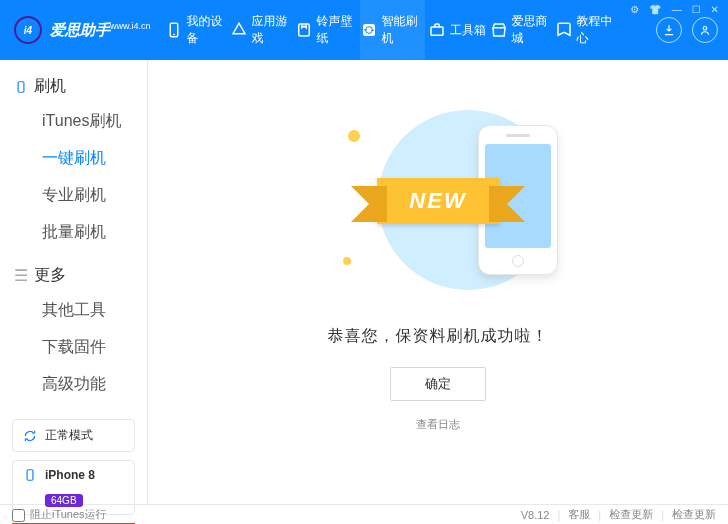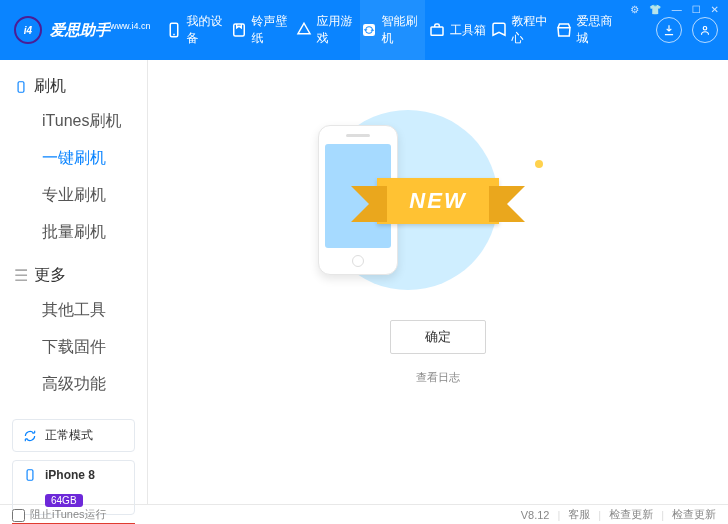--- a/index.html
+++ b/index.html
@@ -80,21 +80,21 @@
       display: flex; gap: 16px; align-items:center;
     }
     .chk { display: flex; align-items: center; gap: 5px; color:#888; font-size:12px;}
     .chk input { accent-color:#999; }
     
     .main {
       flex: 1; display: flex; flex-direction: column;
       align-items: center;
     }
     .illus { margin-top: 40px; width: 240px; height: 200px;
-      display:flex; align-items:center; justify-content:flex-start; position:relative;}
+      display:flex; align-items:center; justify-content:flex-end; position:relative;}
     .bg-bubble {
       position:absolute; width: 180px; height: 180px;
       background: #cfeeff; border-radius: 50%;
     }
     .dot { position:absolute; background:#ffd24d; border-radius:50%;}
     .d1{width:12px;height:12px;top:30px;left:30px;}
     .d2{width:8px;height:8px;top:60px;right:15px;}
     .d3{width:8px;height:8px;bottom:35px;left:25px;}
     .phone {
       position: relative; width: 80px; height: 150px;
@@ -165,33 +165,33 @@
           <svg class="icon-svg" viewBox="0 0 24 24" fill="none" stroke="#fff" stroke-width="2">
             <rect x="7" y="3" width="10" height="18" rx="2"></rect>
             <line x1="11" y1="18" x2="13" y2="18"></line>
           </svg>
         </span>
       <span>我的设备</span>
     </div>
     <div class="nav-item">
       <span class="nav-icon">
           <svg class="icon-svg" viewBox="0 0 24 24" fill="none" stroke="#fff" stroke-width="2">
+            <path d="M12 3l8 14H4z"></path>
+          </svg>
+        </span>
+      <span>应用游戏</span>
+    </div>
+    <div class="nav-item">
+      <span class="nav-icon">
+          <svg class="icon-svg" viewBox="0 0 24 24" fill="none" stroke="#fff" stroke-width="2">
             <rect x="5" y="4" width="14" height="16" rx="2"></rect>
             <path d="M9 4v5l3-2 3 2V4"></path>
           </svg>
         </span>
       <span>铃声壁纸</span>
-    </div>
-    <div class="nav-item">
-      <span class="nav-icon">
-          <svg class="icon-svg" viewBox="0 0 24 24" fill="none" stroke="#fff" stroke-width="2">
-            <path d="M12 3l8 14H4z"></path>
-          </svg>
-        </span>
-      <span>应用游戏</span>
     </div>
     <div class="nav-item active">
       <span class="nav-icon">
           <svg class="icon-svg" viewBox="0 0 24 24" fill="#fff">
             <rect x="4" y="4" width="16" height="16" rx="3" fill="#fff"></rect>
             <path d="M12 7a5 5 0 00-4.9 4H5l2.5 3 2.5-3H8.2A4 4 0 0116 12h1a5 5 0 00-5-5zm4.9 6H19l-2.5-3-2.5 3h1.8A4 4 0 018 12H7a5 5 0 009.9 1z" fill="#1e90ff"></path>
           </svg>
         </span>
       <span>智能刷机</span>
     </div>
@@ -200,33 +200,33 @@
           <svg class="icon-svg" viewBox="0 0 24 24" fill="none" stroke="#fff" stroke-width="2">
             <rect x="4" y="8" width="16" height="11" rx="1"></rect>
             <path d="M9 8V6a2 2 0 012-2h2a2 2 0 012 2v2"></path>
           </svg>
         </span>
       <span>工具箱</span>
     </div>
     <div class="nav-item">
       <span class="nav-icon">
           <svg class="icon-svg" viewBox="0 0 24 24" fill="none" stroke="#fff" stroke-width="2">
-            <path d="M4 5a2 2 0 012-2h12a2 2 0 012 2v14l-8-4-8 4z"></path>
-          </svg>
-        </span>
-      <span>教程中心</span>
-    </div>
-    <div class="nav-item">
-      <span class="nav-icon">
-          <svg class="icon-svg" viewBox="0 0 24 24" fill="none" stroke="#fff" stroke-width="2">
             <path d="M4 9h16l-1 11H5z"></path>
             <path d="M4 9l2-5h12l2 5"></path>
           </svg>
         </span>
       <span>爱思商城</span>
+    </div>
+    <div class="nav-item">
+      <span class="nav-icon">
+          <svg class="icon-svg" viewBox="0 0 24 24" fill="none" stroke="#fff" stroke-width="2">
+            <path d="M4 5a2 2 0 012-2h12a2 2 0 012 2v14l-8-4-8 4z"></path>
+          </svg>
+        </span>
+      <span>教程中心</span>
     </div>
   </div>
   <div class="header-right">
     <div class="circ-btn">
       <svg width="14" height="14" viewBox="0 0 24 24" fill="none" stroke="#fff" stroke-width="2">
           <path d="M12 4v10m0 0l-4-4m4 4l4-4M5 20h14"></path>
         </svg>
     </div>
     <div class="circ-btn">
       <svg width="14" height="14" viewBox="0 0 24 24" fill="none" stroke="#fff" stroke-width="2">
@@ -298,20 +298,21 @@
         <div class="dot d3"></div>
       <div class="phone">
         <div class="speaker"></div>
           <div class="screen"></div>
           <div class="home"></div>
       </div>
       <div class="ribbon">
         <div class="ribbon-body">NEW</div>
       </div>
     </div>
+    <div class="msg">恭喜您，保资料刷机成功啦！</div>
     <button class="ok-btn">确定</button>
     <div class="log-link">查看日志</div>
   </div>
 </div>
 
 <div class="footer">
   <label class="fchk">
     <input type="checkbox" style="">
     <span>阻止iTunes运行</span>
   </label>

